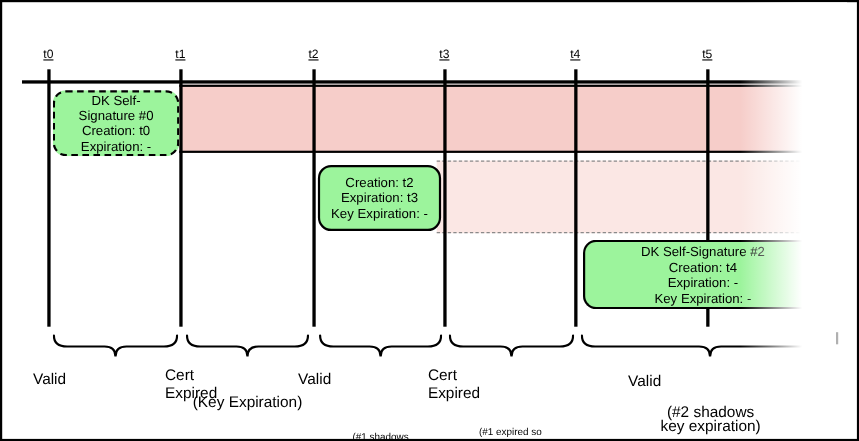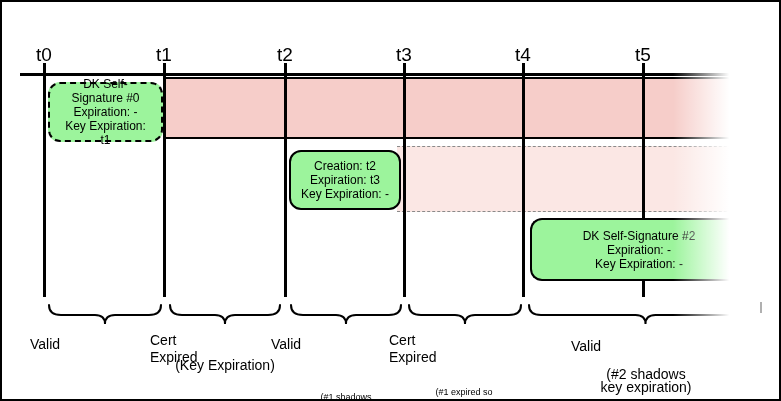--- a/index.html
+++ b/index.html
@@ -27,22 +27,23 @@
     top: 61px;
     width: 3px; height: 234px;
     background: #000;
     z-index: 2;
   }
   .tick-label {
     position: absolute;
     top: 42px;
     width: 40px;
     text-align: center;
-    font-size: 19px;
+    font-size: 11px;
     z-index: 2;
+    text-decoration: underline;
   }
   
   .band { position: absolute; z-index: 1; }
   .band-active {
     left: 161px; top: 75px;
     width: 581px; height: 62px;
     background: var(--band-active, #f6cdc9);
     border-top: 2px solid #000;
     border-bottom: 2px solid #000;
   }
@@ -131,30 +132,31 @@
 
   <div class="tick-label" style="left:22px">t0</div>
   <div class="tick-label" style="left:142px">t1</div>
   <div class="tick-label" style="left:263px">t2</div>
   <div class="tick-label" style="left:382px">t3</div>
   <div class="tick-label" style="left:501px">t4</div>
   <div class="tick-label" style="left:621px">t5</div>
 
   <div class="sig-box" id="sig0">
     <div>DK Self-Signature #0</div>
+    <div>Creation: t0</div>
     <div>Expiration: -</div>
-    <div>Key Expiration: t1</div>
   </div>
   <div class="sig-box" id="sig1">
     <div>Creation: t2</div>
     <div>Expiration: t3</div>
     <div>Key Expiration: -</div>
   </div>
   <div class="sig-box" id="sig2">
     <div>DK Self-Signature #2</div>
+    <div>Creation: t4</div>
     <div>Expiration: -</div>
     <div>Key Expiration: -</div>
   </div>
 
   <svg class="brace" style="left:46px" width="114" height="24" viewBox="0 0 114 24">
     <path d="M1,2 C1,9 5,12 13,12 L47,12 C53,12 57,14 57,21 C57,14 61,12 67,12 L101,12 C109,12 113,9 113,2"></path>
   </svg>
   <svg class="brace" style="left:167px" width="112" height="24" viewBox="0 0 112 24">
     <path d="M1,2 C1,9 5,12 13,12 L46,12 C52,12 56,14 56,21 C56,14 60,12 66,12 L99,12 C107,12 111,9 111,2"></path>
   </svg>

